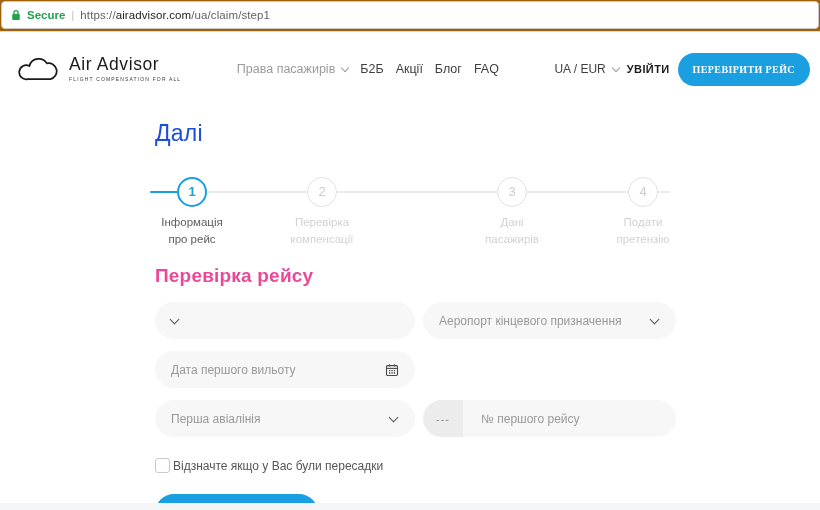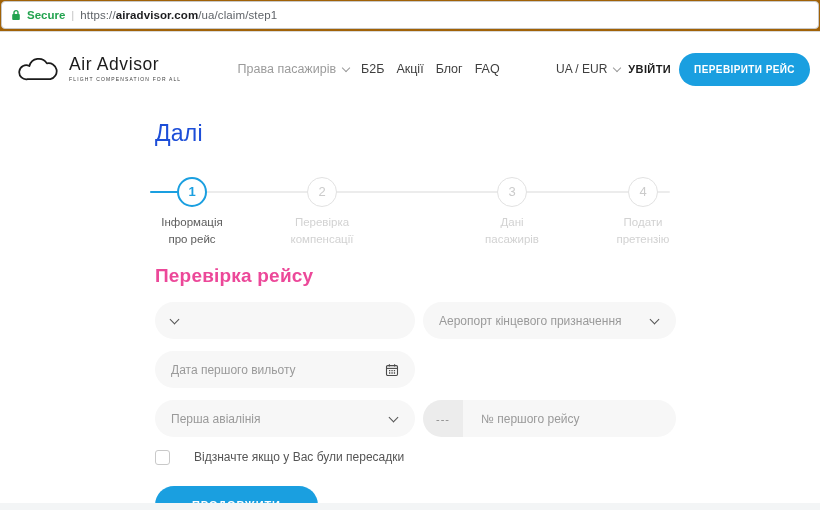--- a/index.html
+++ b/index.html
@@ -7,34 +7,34 @@
     width:820px;height:510px;position:relative;overflow:hidden;
     background:#fff;font-family:"Liberation Sans",sans-serif;
     -webkit-font-smoothing:antialiased;
   }
   
   .browser-bar{height:32px;background:#a16207;border-bottom:1px solid #d9d9d9;display:flex;align-items:stretch;box-sizing:border-box}
   .omnibox{flex:1;margin:1px 1px 2px 1px;border:1px solid #c8c8c8;border-radius:4px;background:#fff;display:flex;align-items:center;padding:0 9px;gap:6px;font-size:11.5px}
   .secure{color:#23a34f;font-weight:700}
   .url-sep{color:#c4c4c4;font-weight:300}
   .url{color:#5f6368;letter-spacing:.1px}
-  .url .domain{color:#1d1d1f;font-weight:700}
+  .url .domain{color:#1d1d1f;font-weight:400}
   
   .site-header{height:74px;display:flex;align-items:center;justify-content:space-between;padding:0 10px 0 18px;background:#fff}
   .logo{display:flex;align-items:flex-start;gap:9px;cursor:pointer}
   .logo-title{font-size:17.5px;color:#1b1b1b;letter-spacing:.6px;line-height:1}
   .logo-tagline{font-size:5px;color:#3c3c3c;letter-spacing:1.15px;margin-top:3px}
   .main-nav{display:flex;align-items:center;gap:12px;font-size:12.5px;color:#3f3f3f}
   .nav-item{cursor:pointer;white-space:nowrap}
   .nav-item.muted{color:#9b9b9b}
   .chev{display:inline-block;width:5px;height:5px;border-right:1.3px solid #9a9a9a;border-bottom:1.3px solid #9a9a9a;transform:rotate(45deg);margin-left:7px;vertical-align:2px}
   .header-right{display:flex;align-items:center;gap:8px}
   .locale{font-size:12px;color:#3f3f3f;cursor:pointer;white-space:nowrap}
   .login{font-size:11px;font-weight:700;color:#1c1c1c;letter-spacing:.4px;cursor:pointer;white-space:nowrap}
-  .cta{background:#1a9fe0;color:#fff;border:none;border-radius:17px;height:33px;padding:0 15px;font-family:Liberation Sans, sans-serif;font-size:10px;font-weight:700;letter-spacing:.4px;cursor:pointer;white-space:nowrap}
+  .cta{background:#1a9fe0;color:#fff;border:none;border-radius:17px;height:33px;padding:0 15px;font-family:Liberation Serif, serif;font-size:10px;font-weight:700;letter-spacing:.4px;cursor:pointer;white-space:nowrap}
   
   .main{margin-left:155px;width:521px}
   .page-title{font-size:23px;font-weight:400;color:#1d4ed8;margin:14px 0 0;letter-spacing:.2px}
   
   .stepper{position:relative;height:72px;margin-top:30px}
   .track{position:absolute;left:-5px;top:14px;width:520px;height:2px;background:#ececec;border-radius:1px}
   .track-done{position:absolute;left:-5px;top:14px;width:28px;height:2px;background:#1a9fe0;border-radius:1px}
   .step{position:absolute;top:0;width:74px;text-align:center}
   .step .dot{width:30px;height:30px;box-sizing:border-box;border-radius:50%;background:#fff;border:1px solid #e2e2e2;color:#cbcbcb;font-size:13px;line-height:28px;margin:0 auto;position:relative;z-index:2}
   .step.active .dot{border:2px solid #1a9fe0;color:#1a9fe0;font-weight:700;line-height:26px}
@@ -47,21 +47,21 @@
   .select{cursor:pointer;justify-content:space-between}
   .select .chev-big{width:6px;height:6px;border-right:1.5px solid #555;border-bottom:1.5px solid #555;transform:rotate(45deg);margin:-3px 2px 0 0}
   .field input{flex:1;border:none;background:transparent;outline:none;font-family:inherit;font-size:12px;color:#444;padding:0}
   .field input::placeholder{color:#9a9a9a}
   .cal-btn{cursor:pointer;display:flex;align-items:center}
   .flight-group{display:flex;height:37px;border-radius:19px;overflow:hidden}
   .prefix{width:40px;background:#ececec;display:flex;align-items:center;justify-content:center;color:#8a8a8a;font-size:11px;letter-spacing:1px}
   .flight-input{flex:1;border:none;background:#f7f7f7;outline:none;font-family:inherit;font-size:12px;color:#444;padding:0 18px}
   .flight-input::placeholder{color:#9a9a9a}
   
-  .check-row{display:flex;gap:24px;margin-top:13px;cursor:pointer;width:fit-content}
+  .check-row{display:flex;align-items:center;gap:3px;margin-top:21px;cursor:pointer;width:fit-content}
   .check-row input{appearance:none;-webkit-appearance:none;width:15px;height:15px;border:1px solid #c9c9c9;border-radius:3px;background:#fff;margin:0;cursor:pointer}
   .check-label{font-size:12px;color:#555}
   
   .submit{margin-top:21px;height:38px;padding:0 37px;border:none;border-radius:19px;background:#1a9fe0;color:#fff;font-family:inherit;font-size:11px;font-weight:700;letter-spacing:.9px;cursor:pointer}
   .bottom-strip{position:absolute;left:0;right:0;bottom:0;height:7px;background:#f3f5f6}
 </style>
 </head>
 <body>
 
 <div class="browser-bar">

